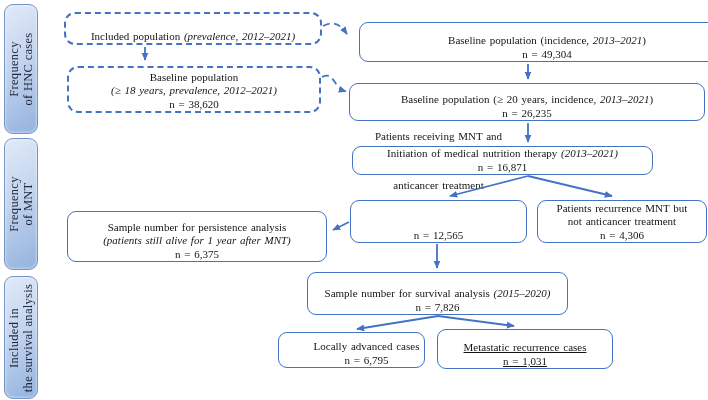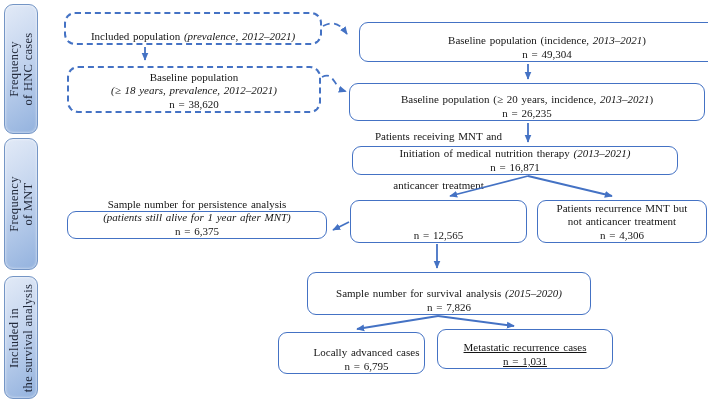--- a/index.html
+++ b/index.html
@@ -72,49 +72,49 @@
   <div class="box solid" style="left:359px;top:22px;width:376px;height:40px;">
     <div class="bl"><span>Baseline population (incidence, </span><i>2013–2021</i><span>)</span></div>
     <div class="bl">n = 49,304</div>
   </div>
 
   <div class="box solid" style="left:349px;top:83px;width:356px;height:38px;">
     <div class="bl"><span>Baseline population (≥ 20 years, incidence, </span><i>2013–2021</i><span>)</span></div>
     <div class="bl">n = 26,235</div>
   </div>
 
-  <div class="box solid" style="left:352px;top:146px;width:326px;height:29px;">
+  <div class="box solid" style="left:352px;top:146px;width:301px;height:29px;">
     <div class="bl"><span>Initiation of medical nutrition therapy </span><i>(2013–2021)</i></div>
     <div class="bl">n = 16,871</div>
   </div>
 
   <div class="box solid" style="left:350px;top:200px;width:177px;height:43px;gap:36px;">
     <div class="bl">Patients receiving MNT and</div>
     <div class="bl">anticancer treatment</div>
     <div class="bl">n = 12,565</div>
   </div>
 
   <div class="box solid" style="left:537px;top:200px;width:170px;height:43px;">
     <div class="bl">Patients recurrence MNT but</div>
     <div class="bl">not anticancer treatment</div>
     <div class="bl">n = 4,306</div>
   </div>
 
-  <div class="box solid" style="left:67px;top:211px;width:260px;height:28px;">
+  <div class="box solid" style="left:67px;top:211px;width:260px;height:51px;">
     <div class="bl">Sample number for persistence analysis</div>
     <div class="bl"><i>(patients still alive for 1 year after MNT)</i></div>
     <div class="bl">n = 6,375</div>
   </div>
 
-  <div class="box solid" style="left:307px;top:272px;width:284px;height:43px;">
+  <div class="box solid" style="left:307px;top:272px;width:261px;height:43px;">
     <div class="bl"><span>Sample number for survival analysis </span><i>(2015–2020)</i></div>
     <div class="bl">n = 7,826</div>
   </div>
 
-  <div class="box solid" style="left:278px;top:332px;width:147px;height:42px;padding-left:30px;">
+  <div class="box solid" style="left:278px;top:332px;width:147px;height:36px;padding-left:30px;">
     <div class="bl">Locally advanced cases</div>
     <div class="bl">n = 6,795</div>
   </div>
 
   <div class="box solid" style="left:437px;top:329px;width:176px;height:40px;text-decoration:underline;">
     <div class="bl">Metastatic recurrence cases</div>
     <div class="bl">n = 1,031</div>
   </div>
 
   <svg class="flow" width="708" height="400" viewBox="0 0 708 400">

